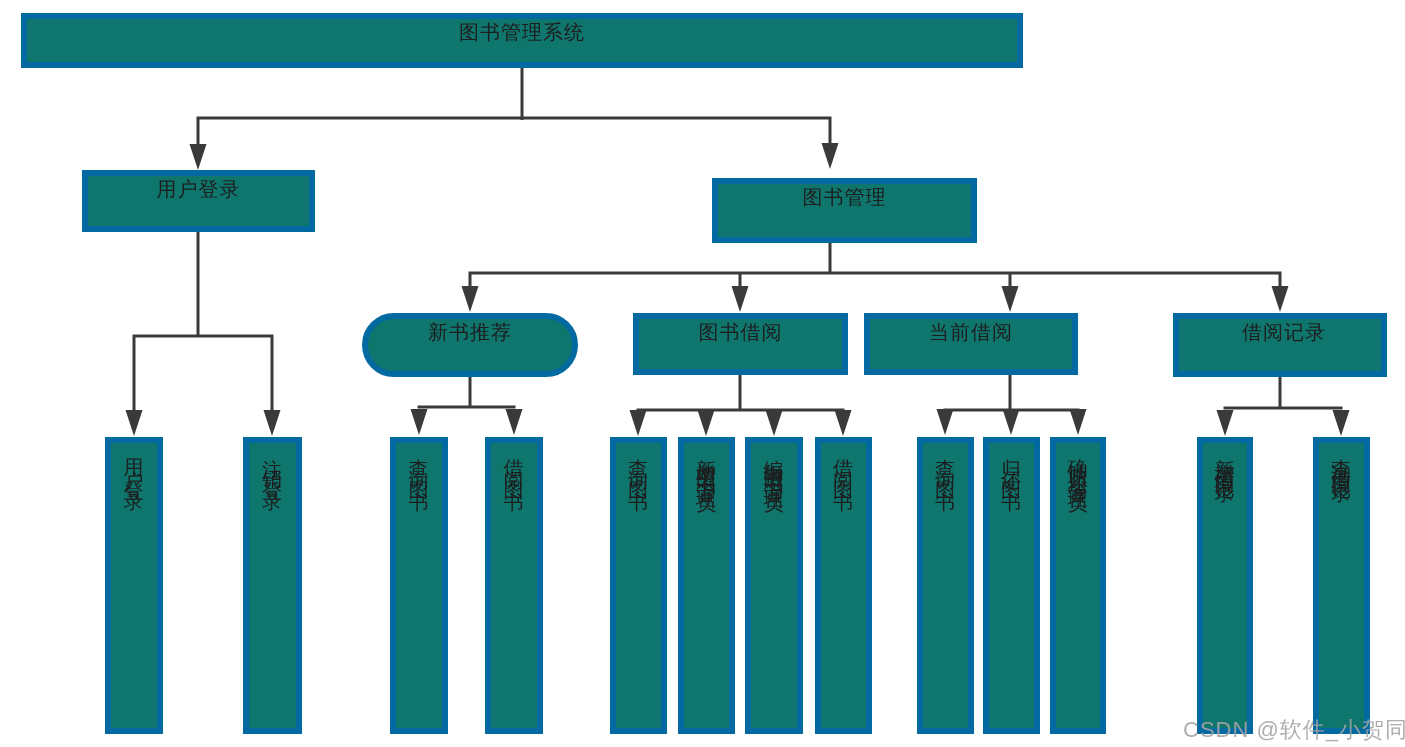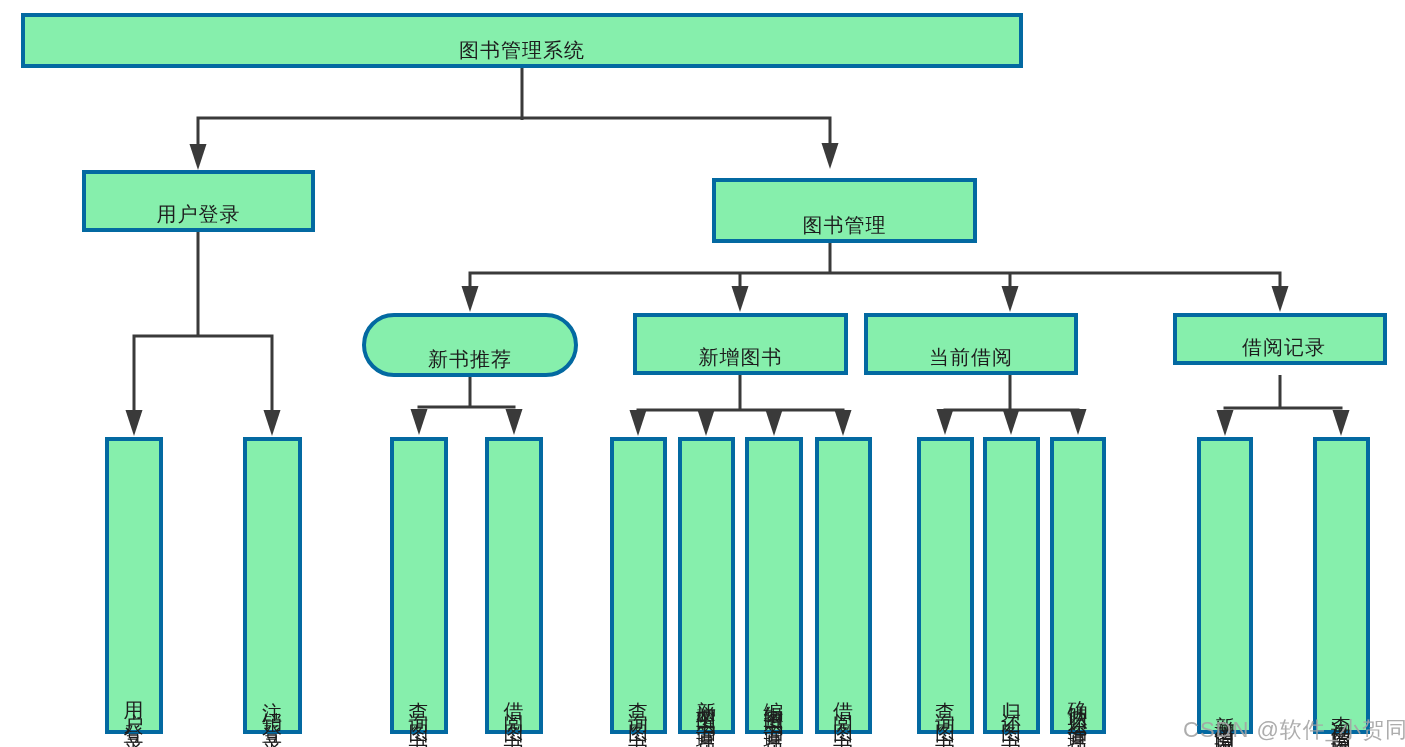--- a/index.html
+++ b/index.html
@@ -7,23 +7,23 @@
     position:relative;
     width:1405px;height:747px;
     background:#ffffff;
     font-family:"Liberation Sans","DejaVu Sans",sans-serif;
     overflow:hidden;
   }
   #wires{position:absolute;left:0;top:0;z-index:1;}
   .node{
     position:absolute;
     box-sizing:border-box;
-    border:4px solid #0369a1;
-    background:#86efac;
-    display:flex;align-items:flex-end;justify-content:center;
+    border:6px solid #0369a1;
+    background:#0f766e;
+    display:flex;align-items:flex-start;justify-content:center;
     color:#1d1d1d;
     z-index:2;
   }
   .hlabel{
     font-size:20px;
     letter-spacing:1px;
     white-space:nowrap;
   }
   .vbox span{
     writing-mode:vertical-rl;
@@ -36,21 +36,21 @@
   .vbox.tight span{letter-spacing:5px;}
   
   .root{left:21px;top:13px;width:1002px;height:55px;}
   
   .n-userlogin{left:82px;top:170px;width:233px;height:62px;}
   .n-bookmgmt{left:712px;top:178px;width:265px;height:65px;}
   
   .n-rec{left:362px;top:313px;width:216px;height:64px;border-radius:32px;}
   .n-bb{left:633px;top:313px;width:215px;height:62px;}
   .n-cb{left:864px;top:313px;width:214px;height:62px;}
-  .n-br{left:1173px;top:313px;width:214px;height:52px;padding-left:8px;}
+  .n-br{left:1173px;top:313px;width:214px;height:64px;padding-left:8px;}
   
   .leaf{top:437px;height:297px;}
   .lf-ul-login{left:105px;width:58px;}
   .lf-ul-logout{left:243px;width:59px;}
   .lf-rec-q{left:390px;width:58px;}
   .lf-rec-b{left:485px;width:58px;}
   .lf-bb-q{left:610px;width:57px;}
   .lf-bb-add{left:678px;width:57px;}
   .lf-bb-edit{left:745px;width:58px;}
   .lf-bb-b{left:815px;width:57px;}
@@ -129,21 +129,21 @@
     <span class="hlabel">用户登录</span>
   </div>
   <div class="node n-bookmgmt">
     <span class="hlabel">图书管理</span>
   </div>
 
   <div class="node n-rec">
     <span class="hlabel">新书推荐</span>
   </div>
   <div class="node n-bb">
-    <span class="hlabel">新增图书</span>
+    <span class="hlabel">图书借阅</span>
   </div>
   <div class="node n-cb">
     <span class="hlabel">当前借阅</span>
   </div>
   <div class="node n-br">
     <span class="hlabel">借阅记录</span>
   </div>
 
   <div class="node leaf vbox lf-ul-login">
     <span>用户登录</span>

